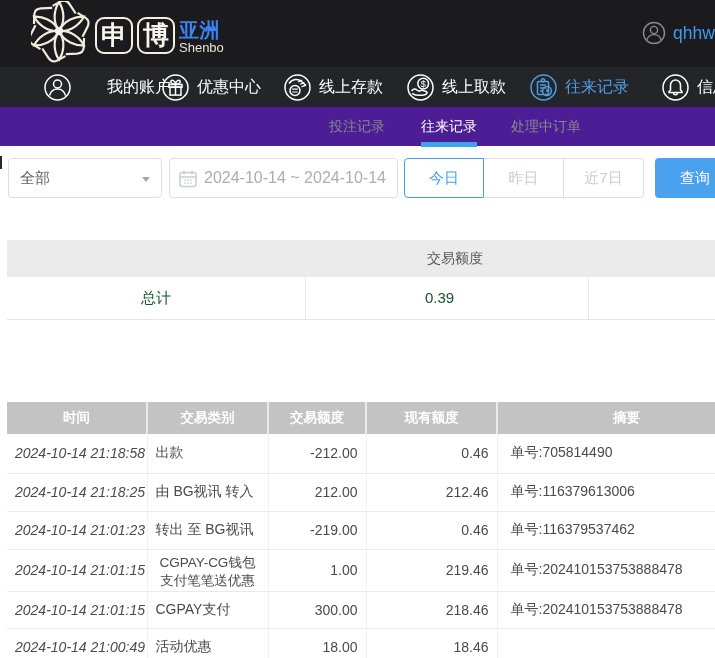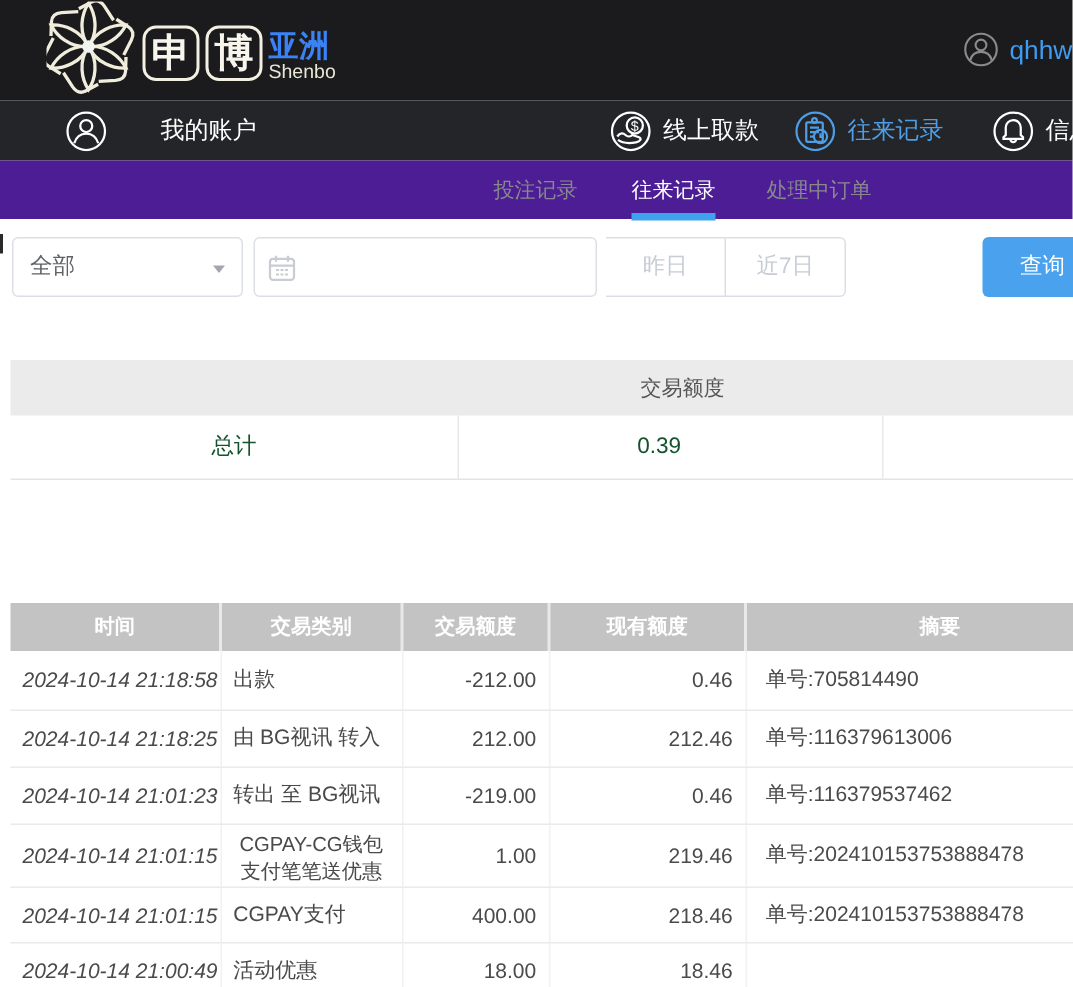--- a/index.html
+++ b/index.html
@@ -98,20 +98,44 @@
   <div class="ni" style="left:44px;gap:28px;">
     <svg width="27" height="27" viewBox="0 0 27 27">
         <g stroke="#fff" stroke-width="1.5" fill="none">
       <circle cx="13.5" cy="13.5" r="12.5"></circle>
           <circle cx="13.5" cy="10" r="4"></circle>
       <path d="M5.5,21.5 C7,16.5 10,15 13.5,15 C17,15 20,16.5 21.5,21.5"></path>
         </g>
       </svg>
     <span>我的账户</span>
   </div>
+  <div class="ni" style="left:162px;">
+    <svg width="27" height="27" viewBox="0 0 27 27">
+        <g stroke="#fff" stroke-width="1.5" fill="none">
+      <circle cx="13.5" cy="13.5" r="12.5"></circle>
+      <rect x="7" y="10.5" width="13" height="2.6"></rect>
+      <rect x="8" y="13.1" width="11" height="8"></rect>
+      <path d="M13.5,10.5 L13.5,21"></path>
+      <path d="M13.5,10 C10,10.5 8,8.5 9,7 C10,5.5 13,6.5 13.5,10 C14,6.5 17,5.5 18,7 C19,8.5 17,10.5 13.5,10"></path>
+    </g>
+      </svg>
+    <span>优惠中心</span>
+  </div>
+  <div class="ni" style="left:284px;">
+    <svg width="27" height="27" viewBox="0 0 27 27">
+        <g stroke="#fff" stroke-width="1.5" fill="none">
+      <circle cx="13.5" cy="13.5" r="12.5"></circle>
+      <circle cx="11" cy="16.5" r="5"></circle>
+      <path d="M8.2,15.2 h5.6 M8.2,18 h5.6" stroke-width="1.2"></path>
+      <path d="M5,9.5 C8.5,4.5 14.5,4.5 17.5,7.5 L22,11.5"></path>
+      <path d="M14,8 l4.2,-2 M16,10.2 l4.4,-1.6 M17.5,12.6 l4.4,-1.2" stroke-width="1.2"></path>
+    </g>
+      </svg>
+    <span>线上存款</span>
+  </div>
   <div class="ni" style="left:407px;">
     <svg width="27" height="27" viewBox="0 0 27 27">
         <g stroke="#fff" stroke-width="1.5" fill="none">
       <circle cx="13.5" cy="13.5" r="12.5"></circle>
       <circle cx="16.2" cy="9.6" r="5.4"></circle>
       <text x="16.2" y="13" text-anchor="middle" font-size="9.5" font-family="Liberation Sans, sans-serif" fill="#fff" stroke="none">$</text>
       <path d="M4.5,17 C6.5,14.2 8.5,14.6 10,16 C11.5,17.4 13.5,17 14.5,16 L19,17.5 C21,18.3 20,20.3 17,20.9 C12,21.8 8,21.5 5,19.3"></path>
     </g>
       </svg>
     <span>线上取款</span>
@@ -153,22 +177,24 @@
 <div class="dat">
   <svg class="cal" width="20" height="20" viewBox="0 0 20 20">
       <g stroke="#c9ccd2" stroke-width="1.5" fill="none">
     <rect x="2" y="3.5" width="16" height="14" rx="2"></rect>
     <path d="M2,8 h16 M6,1.5 v4 M14,1.5 v4"></path>
     <g stroke-width="1.2">
           <path d="M6,11 h2 M9,11 h2 M12,11 h2 M6,14 h2 M9,14 h2 M12,14 h2"></path>
         </g>
   </g>
     </svg>
+  <span class="txt">2024-10-14 ~ 2024-10-14</span>
 </div>
 <div class="bgrp">
+  <div class="rbtn first">今日</div>
   <div class="rbtn">昨日</div>
   <div class="rbtn last">近7日</div>
 </div>
 <div class="qbtn">查询</div>
 
 <div class="stab">
   <div class="sh">
       <div style="left:299px; width:298px;">交易额度</div>
     </div>
   <div class="sr">
@@ -218,21 +244,21 @@
   <tr style="height:42px;">
     <td class="tl tm">2024-10-14 21:01:15</td>
     <td class="tl" style="font-size:13.5px; line-height:18px; padding-top:4px;text-align:center;">CGPAY-CG钱包<br>支付笔笔送优惠</td>
     <td class="tr">1.00</td>
         <td class="tr">219.46</td>
         <td class="tl" style="padding-left:13px;">单号:202410153753888478</td>
   </tr>
   <tr style="height:37px;">
     <td class="tl tm">2024-10-14 21:01:15</td>
         <td class="tl">CGPAY支付</td>
-    <td class="tr">400.00</td>
+    <td class="tr">300.00</td>
         <td class="tr">218.46</td>
         <td class="tl" style="padding-left:13px;">单号:202410153753888478</td>
   </tr>
   <tr style="height:38px;">
     <td class="tl tm">2024-10-14 21:00:49</td>
         <td class="tl">活动优惠</td>
     <td class="tr">18.00</td>
         <td class="tr">18.46</td>
         <td class="tl" style="padding-left:13px;"></td>
   </tr>

